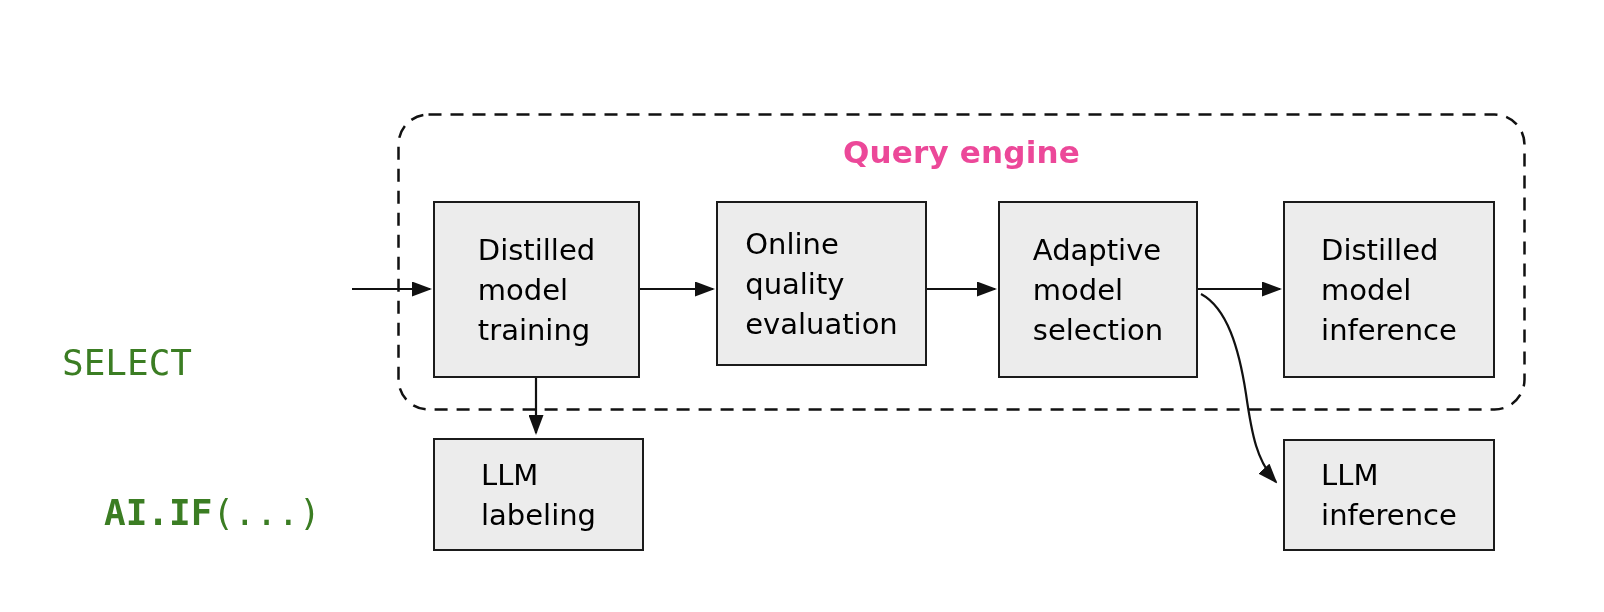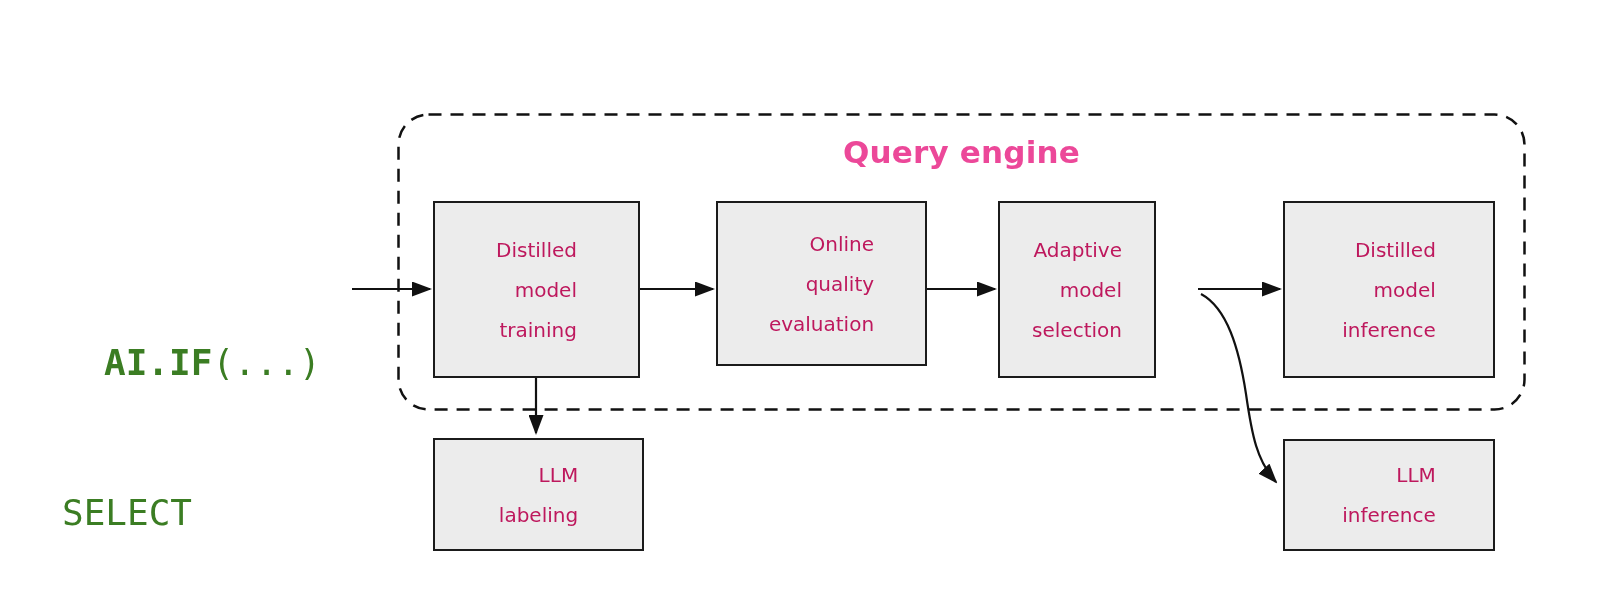--- a/index.html
+++ b/index.html
@@ -46,29 +46,29 @@
     letter-spacing: 0.2px;
   }
   .node {
     position: absolute;
     box-sizing: border-box;
     background: #ececec;
     border: 2.5px solid #1b1b1b;
     display: flex;
     align-items: center;
     justify-content: center;
-    text-align: right;
-    font-size: 20px;
+    text-align: left;
+    font-size: 29px;
     line-height: 40px;
-    color: #be185d;
+    color: #000000;
     white-space: pre-line;
   }
   .n-training  { left: 433px;  top: 201px; width: 207px; height: 177px; }
   .n-eval      { left: 716px;  top: 201px; width: 211px; height: 165px; }
-  .n-select    { left: 998px;  top: 201px; width: 158px; height: 177px; }
+  .n-select    { left: 998px;  top: 201px; width: 200px; height: 177px; }
   .n-dinf      { left: 1283px; top: 201px; width: 212px; height: 177px; }
   .n-label     { left: 433px;  top: 438px; width: 211px; height: 113px; }
   .n-llminf    { left: 1283px; top: 439px; width: 212px; height: 112px; }
 </style>
 </head>
 <body>
 
 <div class="canvas">
 
   <svg class="overlay" width="1604" height="612" viewBox="0 0 1604 612" xmlns="http://www.w3.org/2000/svg">
@@ -87,22 +87,22 @@
     <line x1="927" y1="289" x2="995" y2="289" stroke="#111111" stroke-width="2.2" marker-end="url(#arrow)"></line>
 
     <line x1="1198" y1="289" x2="1280" y2="289" stroke="#111111" stroke-width="2.2" marker-end="url(#arrow)"></line>
 
     <line x1="536" y1="378" x2="536" y2="433" stroke="#111111" stroke-width="2.2" marker-end="url(#arrow)"></line>
 
     <path d="M 1201 294 C 1227 308, 1239 348, 1246 394 C 1252 436, 1257 461, 1276 482" fill="none" stroke="#111111" stroke-width="2.2" marker-end="url(#arrow)"></path>
   </svg>
 
   <div class="code">
+    <div class="code-line">SELECT</div>
     <div class="code-line indent"><span class="fn">AI.IF</span><span>(...)</span></div>
-    <div class="code-line">SELECT</div>
   </div>
 
   <div class="qe-title">Query engine</div>
 
   <div class="node n-training">Distilled
 model
 training</div>
 
   <div class="node n-eval">Online
 quality

